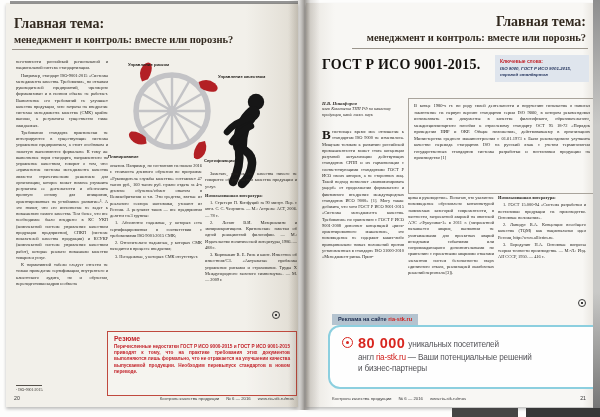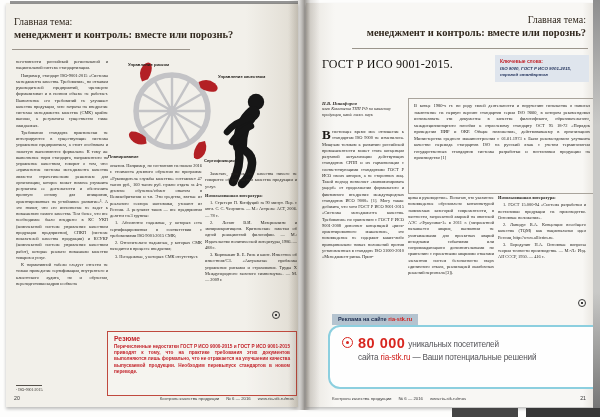--- a/index.html
+++ b/index.html
@@ -7,42 +7,42 @@
           font-family:"Liberation Serif",serif;}
   .page{position:absolute;top:3px;height:404px;}
   .page-left{left:6px;width:292px;background:linear-gradient(90deg,#f2f0ea 0%,#f2f0ea 82%,#e3dfd6 97%,#d8d3c8 100%);box-shadow:0 2px 3px rgba(0,0,0,.25);}
   .page-right{left:306px;width:288px;background:linear-gradient(90deg,#e6e3dd 0%,#f8f7f4 10%,#f8f7f4 96%,#e9e6e0 100%);box-shadow:0 2px 3px rgba(0,0,0,.25);}
   .gutter{position:absolute;left:288px;top:0;width:32px;height:410px;z-index:6;pointer-events:none;
           background:linear-gradient(90deg,rgba(55,45,35,0) 0%,rgba(55,45,35,.16) 35%,rgba(35,28,20,.45) 52%,rgba(55,45,35,.14) 70%,rgba(55,45,35,0) 100%);}
   .artifact{position:absolute;z-index:7;pointer-events:none;}
 
   
   .ph{position:absolute;color:#32291f;}
-  .ph .l1{font-size:10px;font-weight:400;line-height:1.3;}
+  .ph .l1{font-size:14px;font-weight:700;line-height:1.3;}
   .ph .l2{font-size:10.5px;font-weight:600;line-height:1.3;}
   .hrule{position:absolute;height:1px;background:#9b958c;}
 
   
   .col{position:absolute;overflow:hidden;font-size:4.4px;line-height:1.42;color:#262420;
        text-align:justify;word-spacing:-.15px;}
   .col p{margin:0 0 1px 0;text-indent:5px;}
   .col p.noind{text-indent:0;}
   .lit-title{font-weight:700;margin:3px 0 1px 0;}
   .lit{margin:0 0 1px 0;text-indent:5px;}
   .footnote-rule{width:26px;height:1px;background:#55504a;margin:4px 0 1.5px 0;}
   .footnote{font-size:3.9px;color:#33302b;}
 
   
   .resume{position:absolute;border:1px solid #c0493e;background:rgba(255,255,255,.25);
           padding:3px 6px 3px 6px;font-family:"Liberation Sans",sans-serif;}
   .resume .rtitle{color:#c2232a;font-size:6.8px;font-weight:700;margin-bottom:1.5px;}
   .resume .rtext{color:#c2232a;font-size:4.7px;font-weight:700;line-height:1.38;text-align:justify;}
 
   
-  .art-title{position:absolute;font-size:12px;font-weight:400;line-height:1.2;color:#14110e;letter-spacing:.2px;}
+  .art-title{position:absolute;font-size:14px;font-weight:700;line-height:1.2;color:#14110e;letter-spacing:.2px;}
   .kw{position:absolute;background:#dfe5ed;padding:4px 5px;font-family:"Liberation Sans",sans-serif;}
   .kw .kt{color:#c2232a;font-size:4.9px;font-weight:700;margin-bottom:1.5px;}
   .kw .kx{color:#25355e;font-size:4.4px;font-weight:700;font-style:italic;line-height:1.4;}
   .author{position:absolute;font-style:italic;color:#2a2622;}
   .author .an{font-size:4.8px;font-weight:700;}
   .author .ar{font-size:4.3px;line-height:1.4;}
   .quote{position:absolute;border:1px solid #a9a49c;padding:4px 5px;font-size:4.5px;line-height:1.45;
          color:#262420;text-align:justify;overflow:hidden;}
   .dropcap{float:left;font-size:13px;line-height:10px;font-weight:700;padding:1px 1.5px 0 0;color:#1c1916;}
 
@@ -193,21 +193,22 @@
       <span>Реклама на сайте</span>
       <span class="red">ria-stk.ru</span>
     </div>
     <div class="ad-box" style="left:22px;top:322px;width:296px;height:64px;">
       <div class="ad-row">
         <span class="ad-target">
             <span class="dot"></span>
           </span>
         <div class="ad-text">
           <div><span class="ad-num">80 000</span><span>уникальных посетителей</span></div>
-          <div><span>сайта</span> <span class="ad-red">ria-stk.ru</span> <span>— Ваши потенциальные решений</span></div>
+          <div><span>англ</span> <span class="ad-red">ria-stk.ru</span> <span>— Ваши потенциальные решений</span></div>
+          <div>и бизнес-партнеры</div>
         </div>
       </div>
     </div>
 
     <div class="pfoot" style="left:26px;top:393px;">
       <span>Контроль качества продукции</span><span>№ 6 — 2016</span><span>www.ria-stk.ru/mos</span>
     </div>
     <div class="pnum" style="right:8px;top:392px;">21</div>
   </div>
 

